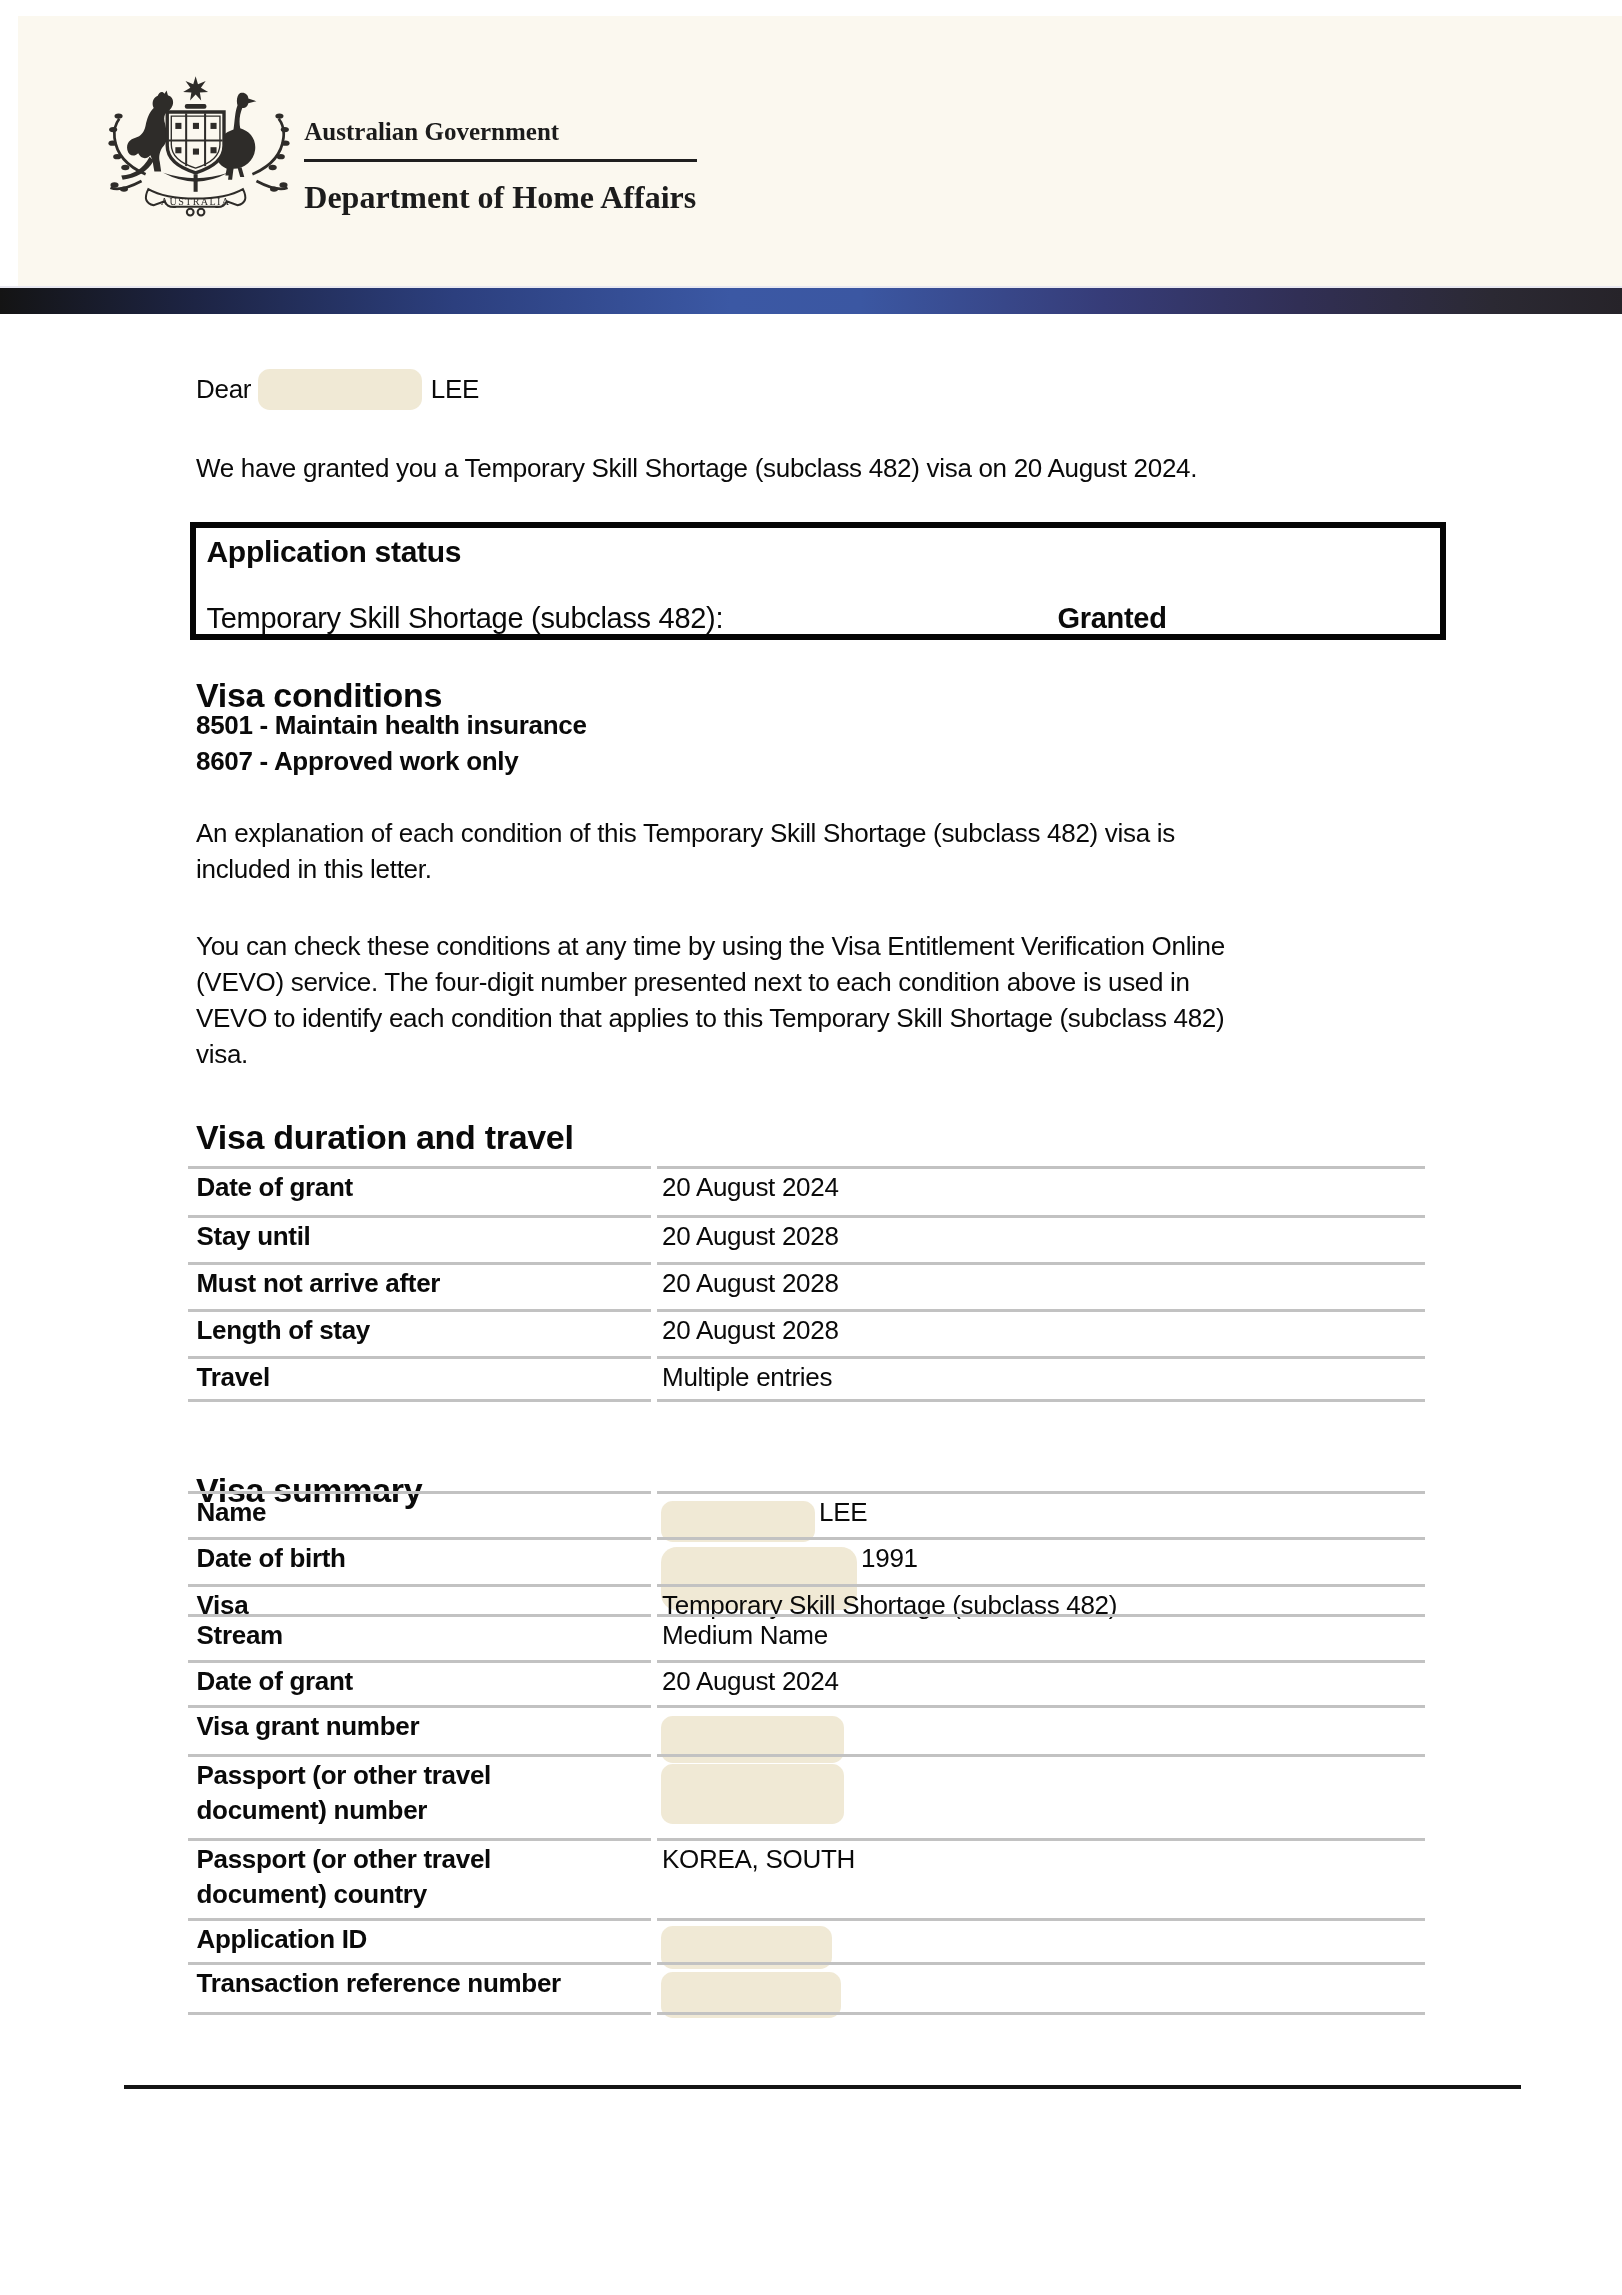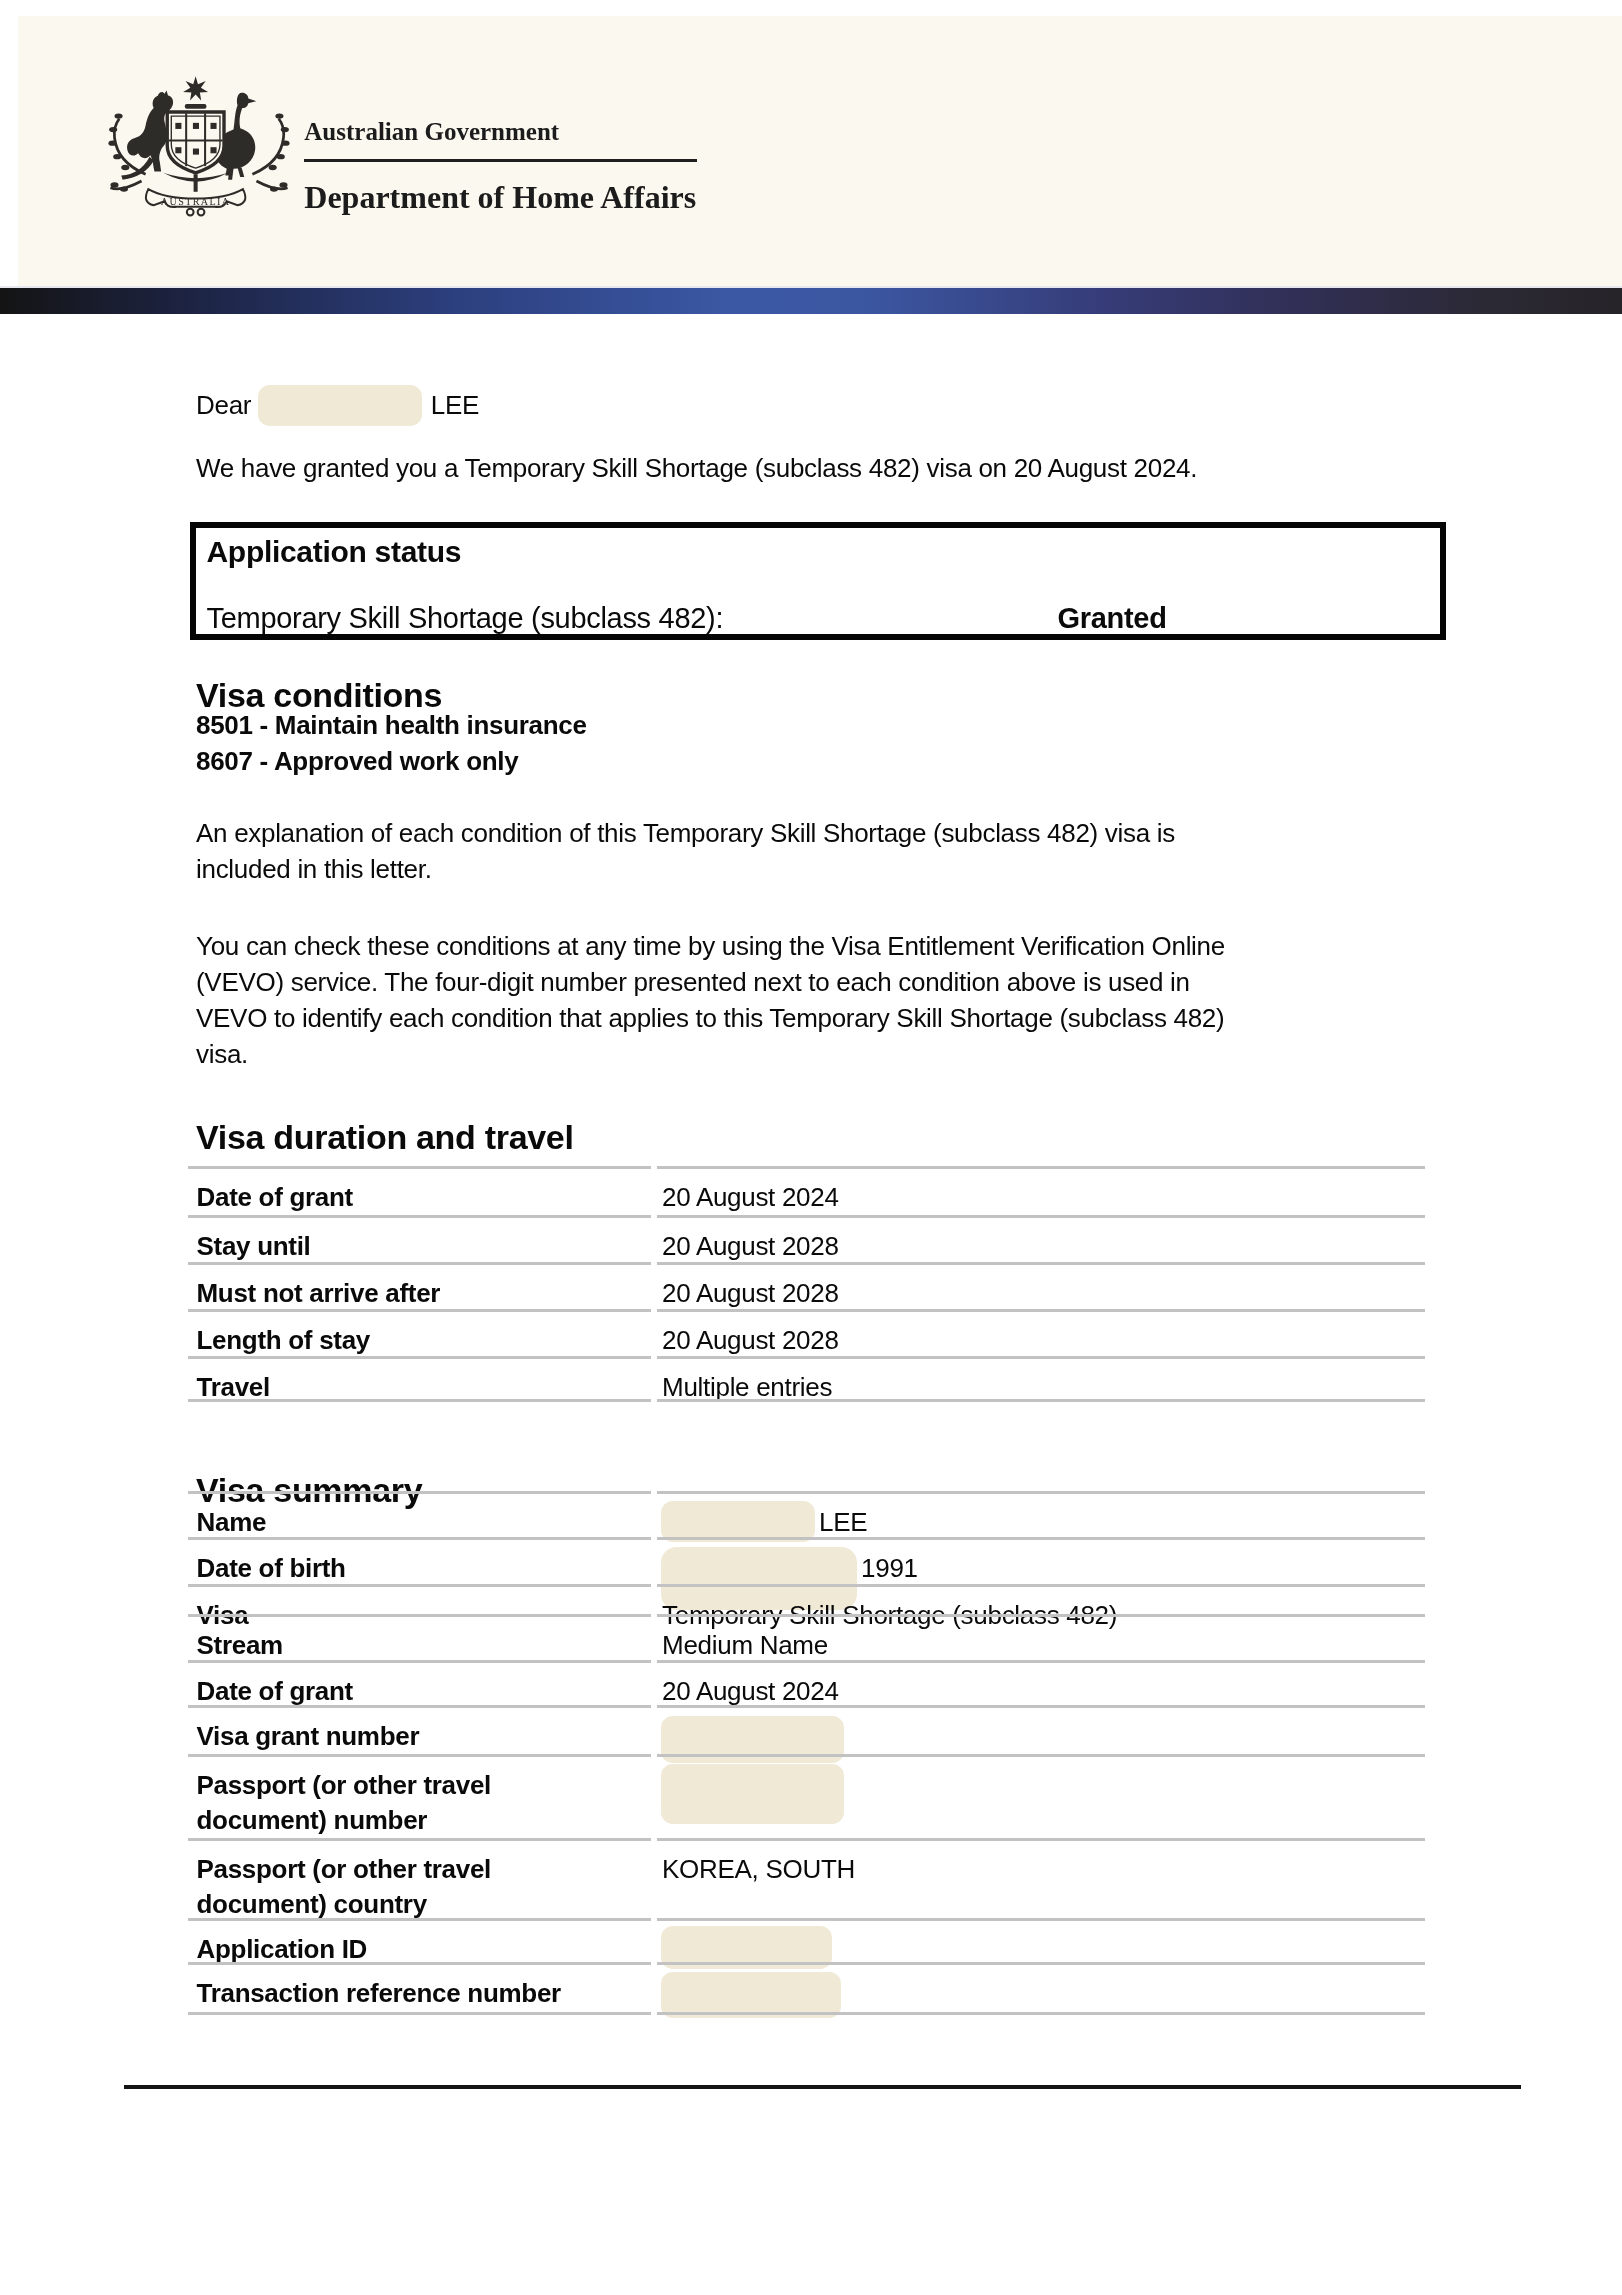--- a/index.html
+++ b/index.html
@@ -29,21 +29,21 @@
   }
   
   .grad-bar {
     position:absolute; left:0; top:286px; width:1623px; height:28px;
     border-top:2px solid #e8e8f0; box-sizing:border-box;
     background:linear-gradient(90deg,
       #141414 0%, #1d2444 12%, #2c3f7e 28%, #3b58a4 45%, #3b57a2 53%,
       #363c78 68%, #312f55 80%, #2b2933 92%, #262329 100%);
   }
   
-  .greeting { position:absolute; left:196px; top:385px; font-size:26px; line-height:41px; }
+  .greeting { position:absolute; left:196px; top:369px; font-size:26px; line-height:41px; }
   .gblob {
     display:inline-block; width:164px; height:41px; background:#f0e9d5;
     border-radius:11.8px; vertical-align:-11.8px; margin:0 9.2px 0 6.5px;
   }
   .intro { position:absolute; left:196px; top:453px; font-size:26px; white-space:nowrap; }
 
   .status-box {
     position:absolute; left:190px; top:522px; width:1256px; height:118px;
     border:6.5px solid #050505; box-sizing:border-box; padding:6.5px 0 0 10.5px;
   }
@@ -61,21 +61,21 @@
   .cond-items { position:absolute; left:196px; top:707px; font-size:26px; line-height:36px;font-weight:bold; }
   .para { position:absolute; left:196px; font-size:26px; line-height:36px; white-space:pre-line; }
   .para1 { top:815px; }
   .para2 { top:928px; }
 
   
   .dtable { position:absolute; left:188px; width:1237px; }
   .t-duration { top:1166px; }
   .t-summary  { top:1491px; }
   .trow { display:flex; }
-  .tcell { box-sizing:border-box; border-top:3.3px solid #c2c2c2; padding-top:11px; }
+  .tcell { box-sizing:border-box; border-top:3.3px solid #c2c2c2; padding-top:1px; }
   .tcell.lbl {
     width:463px; margin-right:5.9px; font-weight:bold; padding-left:8.5px;
     white-space:pre-line; font-size:26px; line-height:35px;
   }
   .tcell.val { flex:1; position:relative; padding-left:5.2px; font-size:26px; line-height:35px; }
   .trow.rend .tcell { height:3.3px; padding:0; }
   .h75{height:49px} .h72{height:47px} .h71{height:46px} .h70{height:30px}
   .h69{height:45px} .h68{height:44px} .h65{height:43px} .h77{height:50px}
   .h128{height:84px} .h123{height:80px}
   .vblob { position:absolute; background:#f0e9d5; border-radius:11.8px; left:3.9px; }

